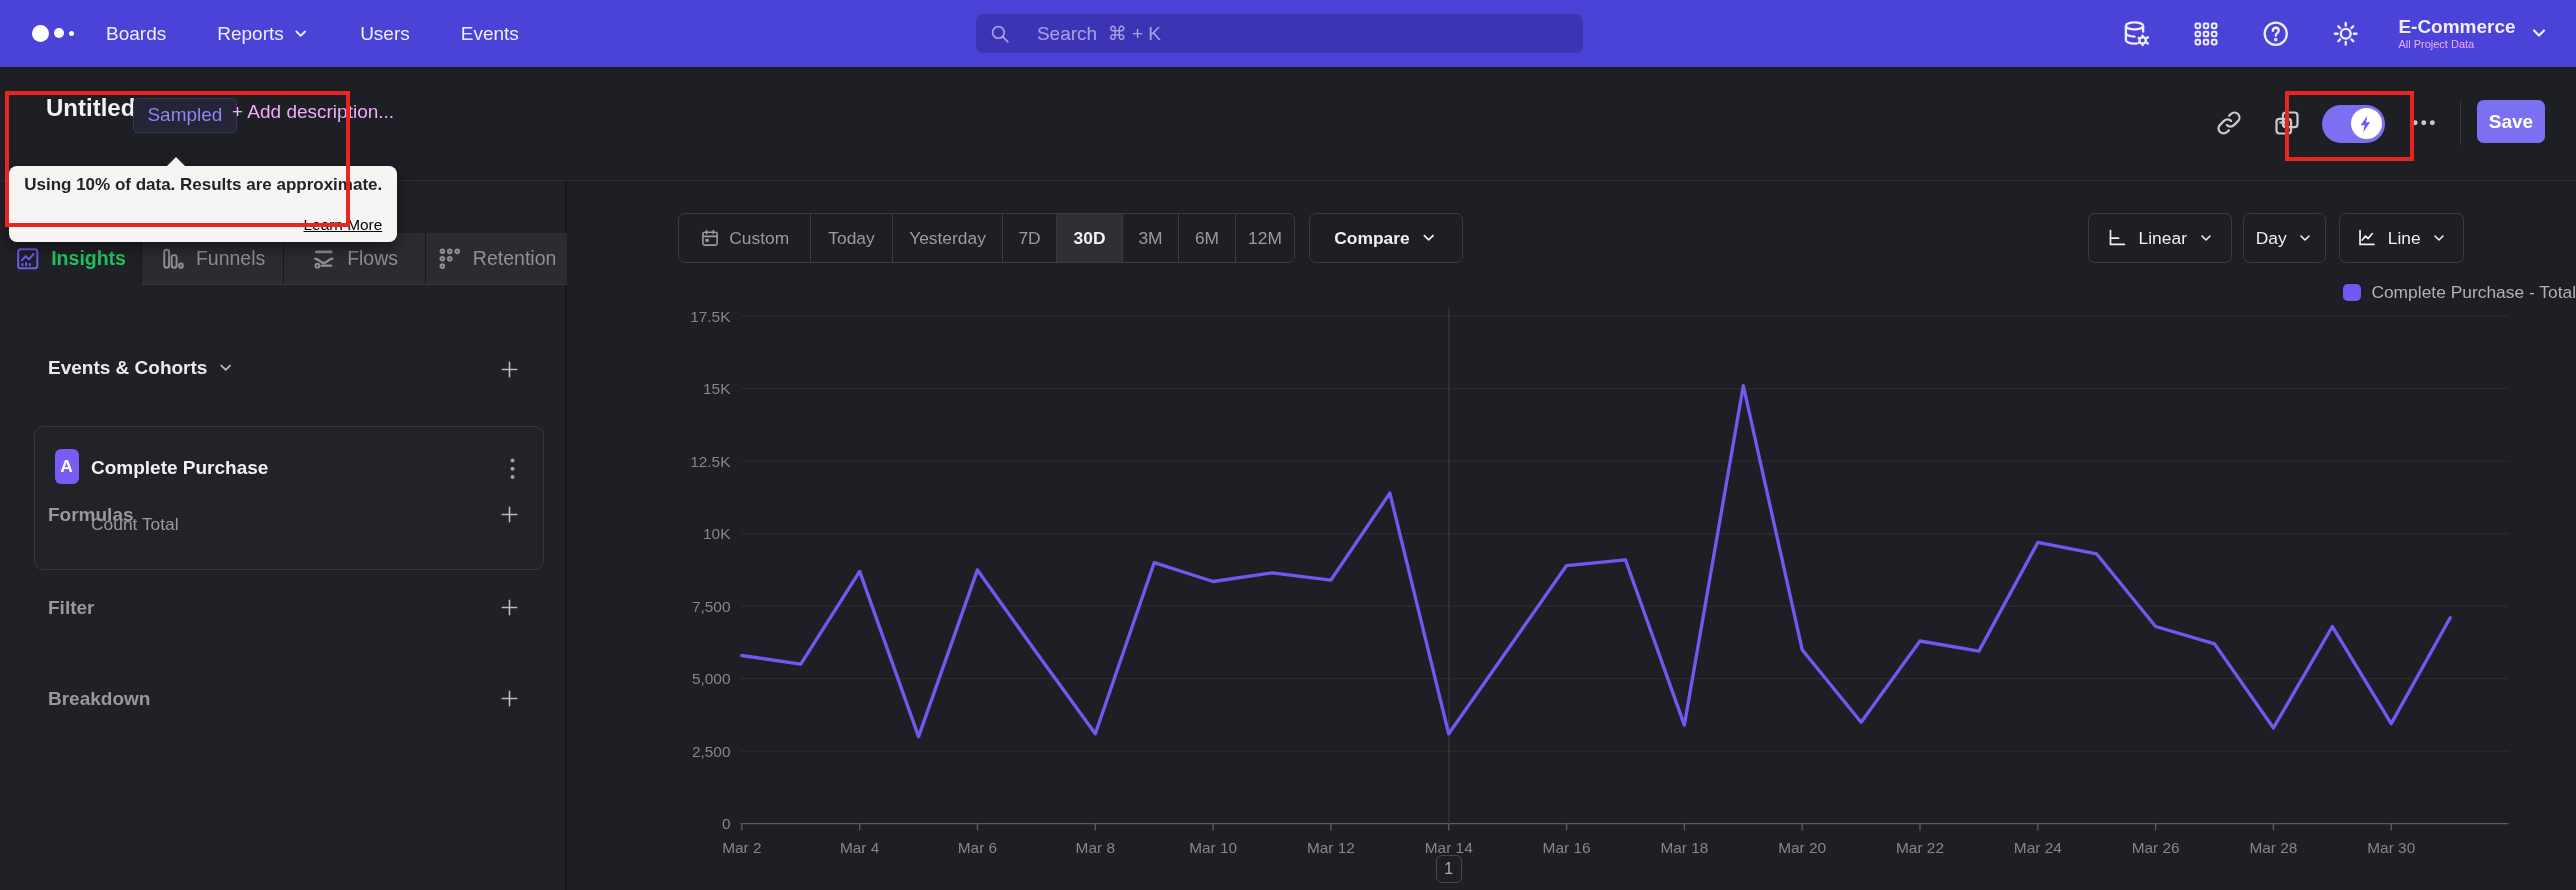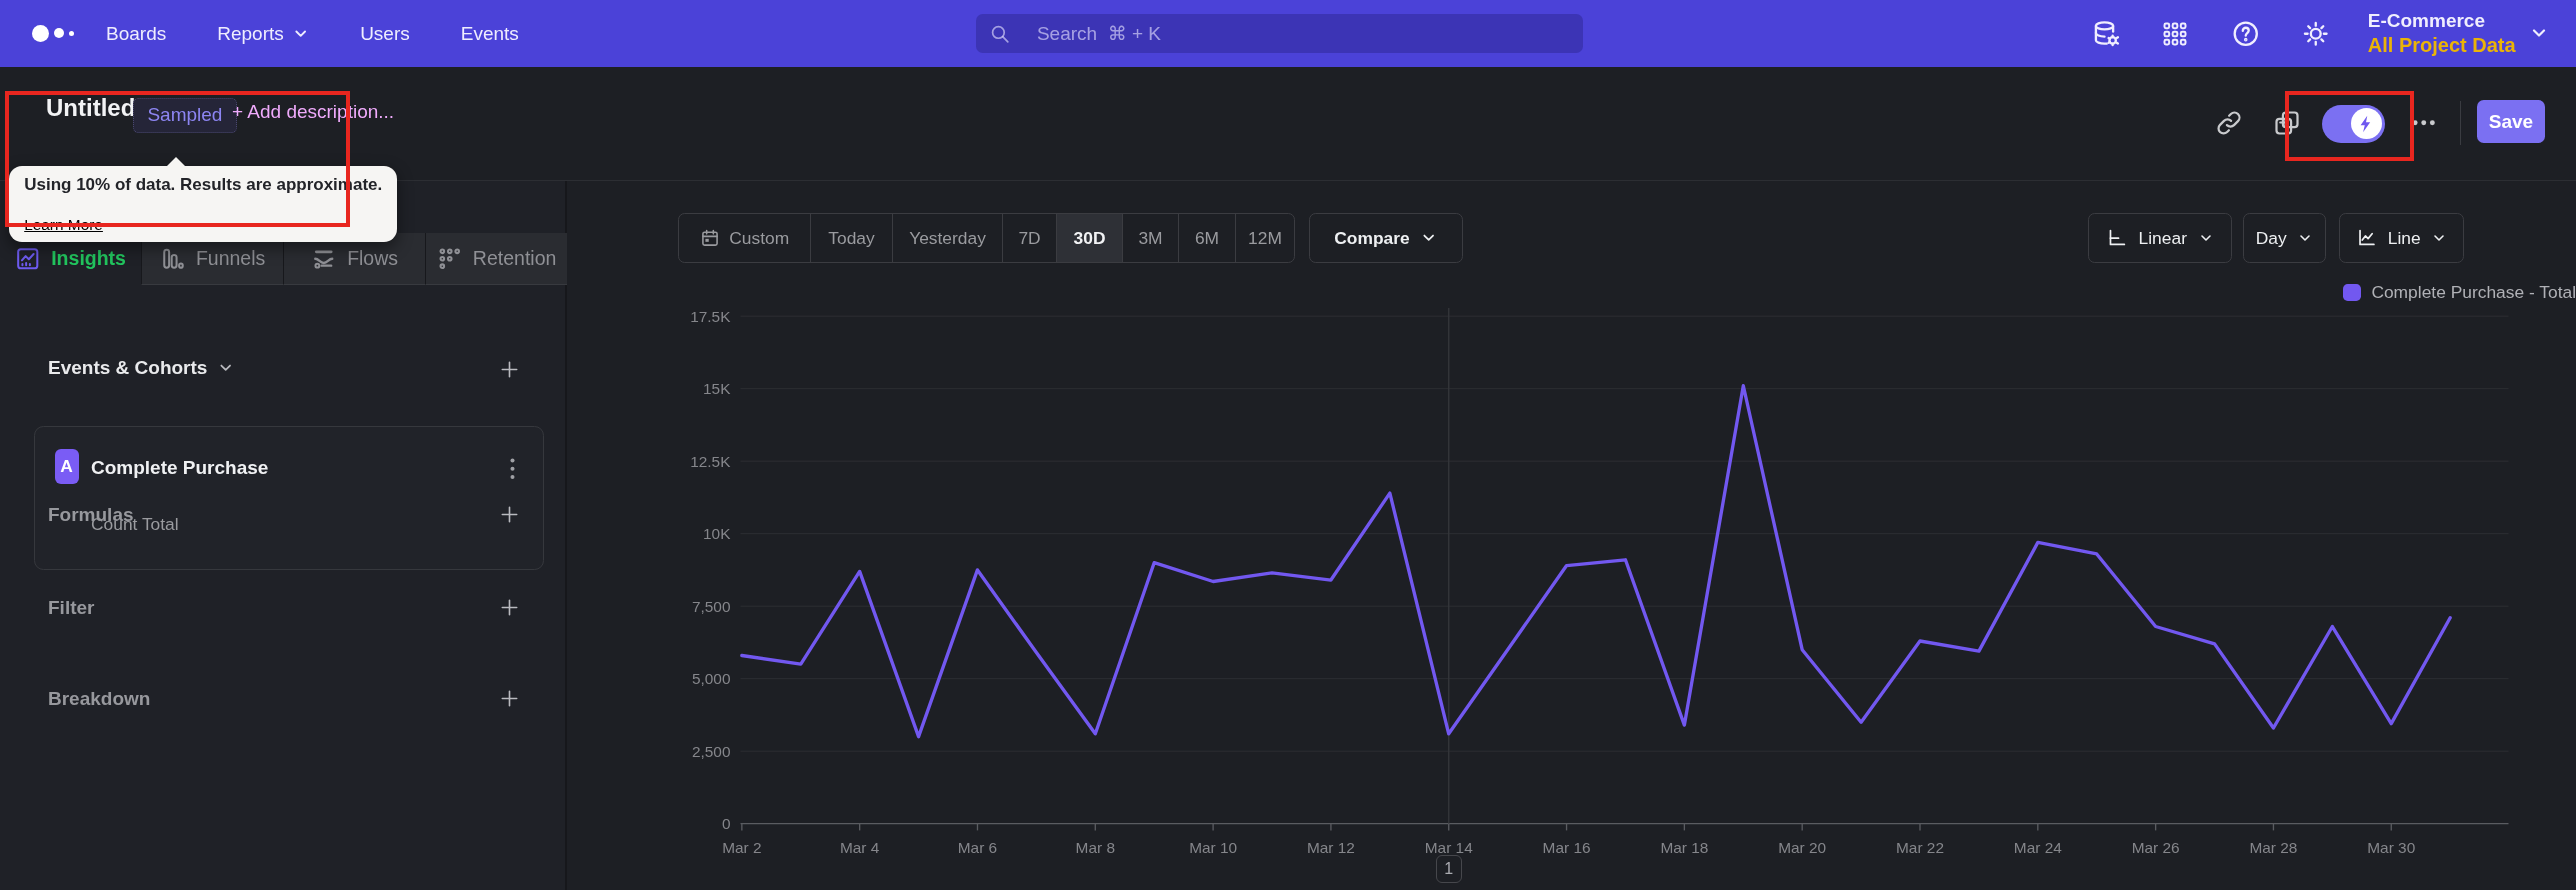--- a/index.html
+++ b/index.html
@@ -19,36 +19,36 @@
   .navbar{left:0;top:0;width:2576px;height:67px;background:var(--navbar-bg);display:flex;align-items:center;}
   .logo{display:flex;align-items:center;gap:4.7px;margin-left:32px;width:74px;}
   .logo i{background:#fff;border-radius:50%;display:block;}
   .nav-item{color:#efedfe;font-size:19px;font-weight:500;margin-right:51px;display:flex;align-items:center;gap:8px;cursor:pointer;}
   .search{position:absolute;left:976px;top:14px;width:607px;height:39px;background:rgba(10,5,60,0.22);border-radius:6.7px;display:flex;align-items:center;padding:0 13.4px;color:rgba(230,228,255,0.62);}
   .search input{flex:1;background:transparent;border:none;outline:none;font-size:19px;color:#eceafd;font-family:"Liberation Sans",sans-serif;margin-left:26px;}
   .search input::placeholder{color:rgba(230,228,255,0.62);}
   .nav-right{position:absolute;right:0;top:0;height:67px;display:flex;align-items:center;gap:35px;padding-right:27px;color:#f0eefe;}
   .proj{display:flex;align-items:center;gap:13.4px;cursor:pointer;}
   .proj .nm{font-size:19px;font-weight:700;line-height:1.2;}
-  .proj .sc{font-size:20px;font-weight:700;color:#eab308;line-height:1.2;}
+  .proj .sc{font-size:11px;font-weight:400;color:#f0abfc;line-height:1.2;}
 
   
   .titlebar{left:0;top:67px;width:2576px;height:114px;background:var(--page-bg);border-bottom:1.3px solid #2c2e33;}
   .t-title{left:46px;top:94px;font-size:24px;font-weight:700;color:#f2f3f5;}
   .badge{left:133px;top:98px;padding:5.4px 13.4px;background:#252538;border:0.7px dotted #4a4870;border-radius:5.4px;color:#8d85f2;font-size:19px;}
   .t-desc{left:232px;top:101px;font-size:19px;color:#f0abfc;}
   .tb-ico{top:105px;width:35px;height:35px;color:#c9cacd;display:flex;align-items:center;justify-content:center;cursor:pointer;}
   .toggle{left:2322px;top:105px;width:63px;height:38px;border-radius:19px;background:var(--accent);cursor:pointer;}
   .knob{position:absolute;right:3.4px;top:3.4px;width:31px;height:31px;border-radius:50%;background:#fff;display:flex;align-items:center;justify-content:center;}
   .vdiv{left:2460px;top:101px;width:1.3px;height:44px;background:#3a3c41;}
   .save{left:2477px;top:100px;width:68px;height:43px;background:var(--accent);border-radius:6.7px;color:#fff;font-size:19px;font-weight:600;display:flex;align-items:center;justify-content:center;cursor:pointer;}
 
   
   .redbox{border:4px solid var(--red);pointer-events:none;z-index:50;}
-  .tooltip{left:9.4px;top:166px;background:var(--tooltip-bg);border-radius:13px;padding:9.4px 14.8px 8px 14.8px;z-index:40;color:#232429;box-shadow:0 5.4px 16px rgba(0,0,0,.45);}
+  .tooltip{left:9.4px;top:166px;background:var(--tooltip-bg);border-radius:8px;padding:9.4px 14.8px 8px 14.8px;z-index:40;color:#232429;box-shadow:0 5.4px 16px rgba(0,0,0,.45);text-align:right;}
   .tooltip:before{content:"";position:absolute;top:-9.4px;left:158px;border:9.4px solid transparent;border-bottom-color:var(--tooltip-bg);border-top:none;}
   .tooltip .l1{font-size:17px;font-weight:700;white-space:nowrap;}
   .tooltip .l2{font-size:15.4px;color:#000000;text-decoration:underline;margin-top:21px;display:inline-block;}
 
   
   .sidebar{left:0;top:181px;width:567px;height:709px;background:var(--sidebar-bg);border-right:2px solid #16171b;}
   .tabs{position:absolute;left:0;top:52px;width:567px;height:52px;display:flex;}
   .tab{flex:1;display:flex;align-items:center;justify-content:center;gap:10.7px;font-size:19.5px;color:#8f9095;background:var(--tab-bg);border-left:1.3px solid #17181c;border-bottom:0.7px solid #383a3f;cursor:pointer;}
   .tab:first-child{border-left:none;}
   .tab.active{background:var(--sidebar-bg);border-bottom:0.7px solid transparent;color:#22c55e;font-weight:600;}

